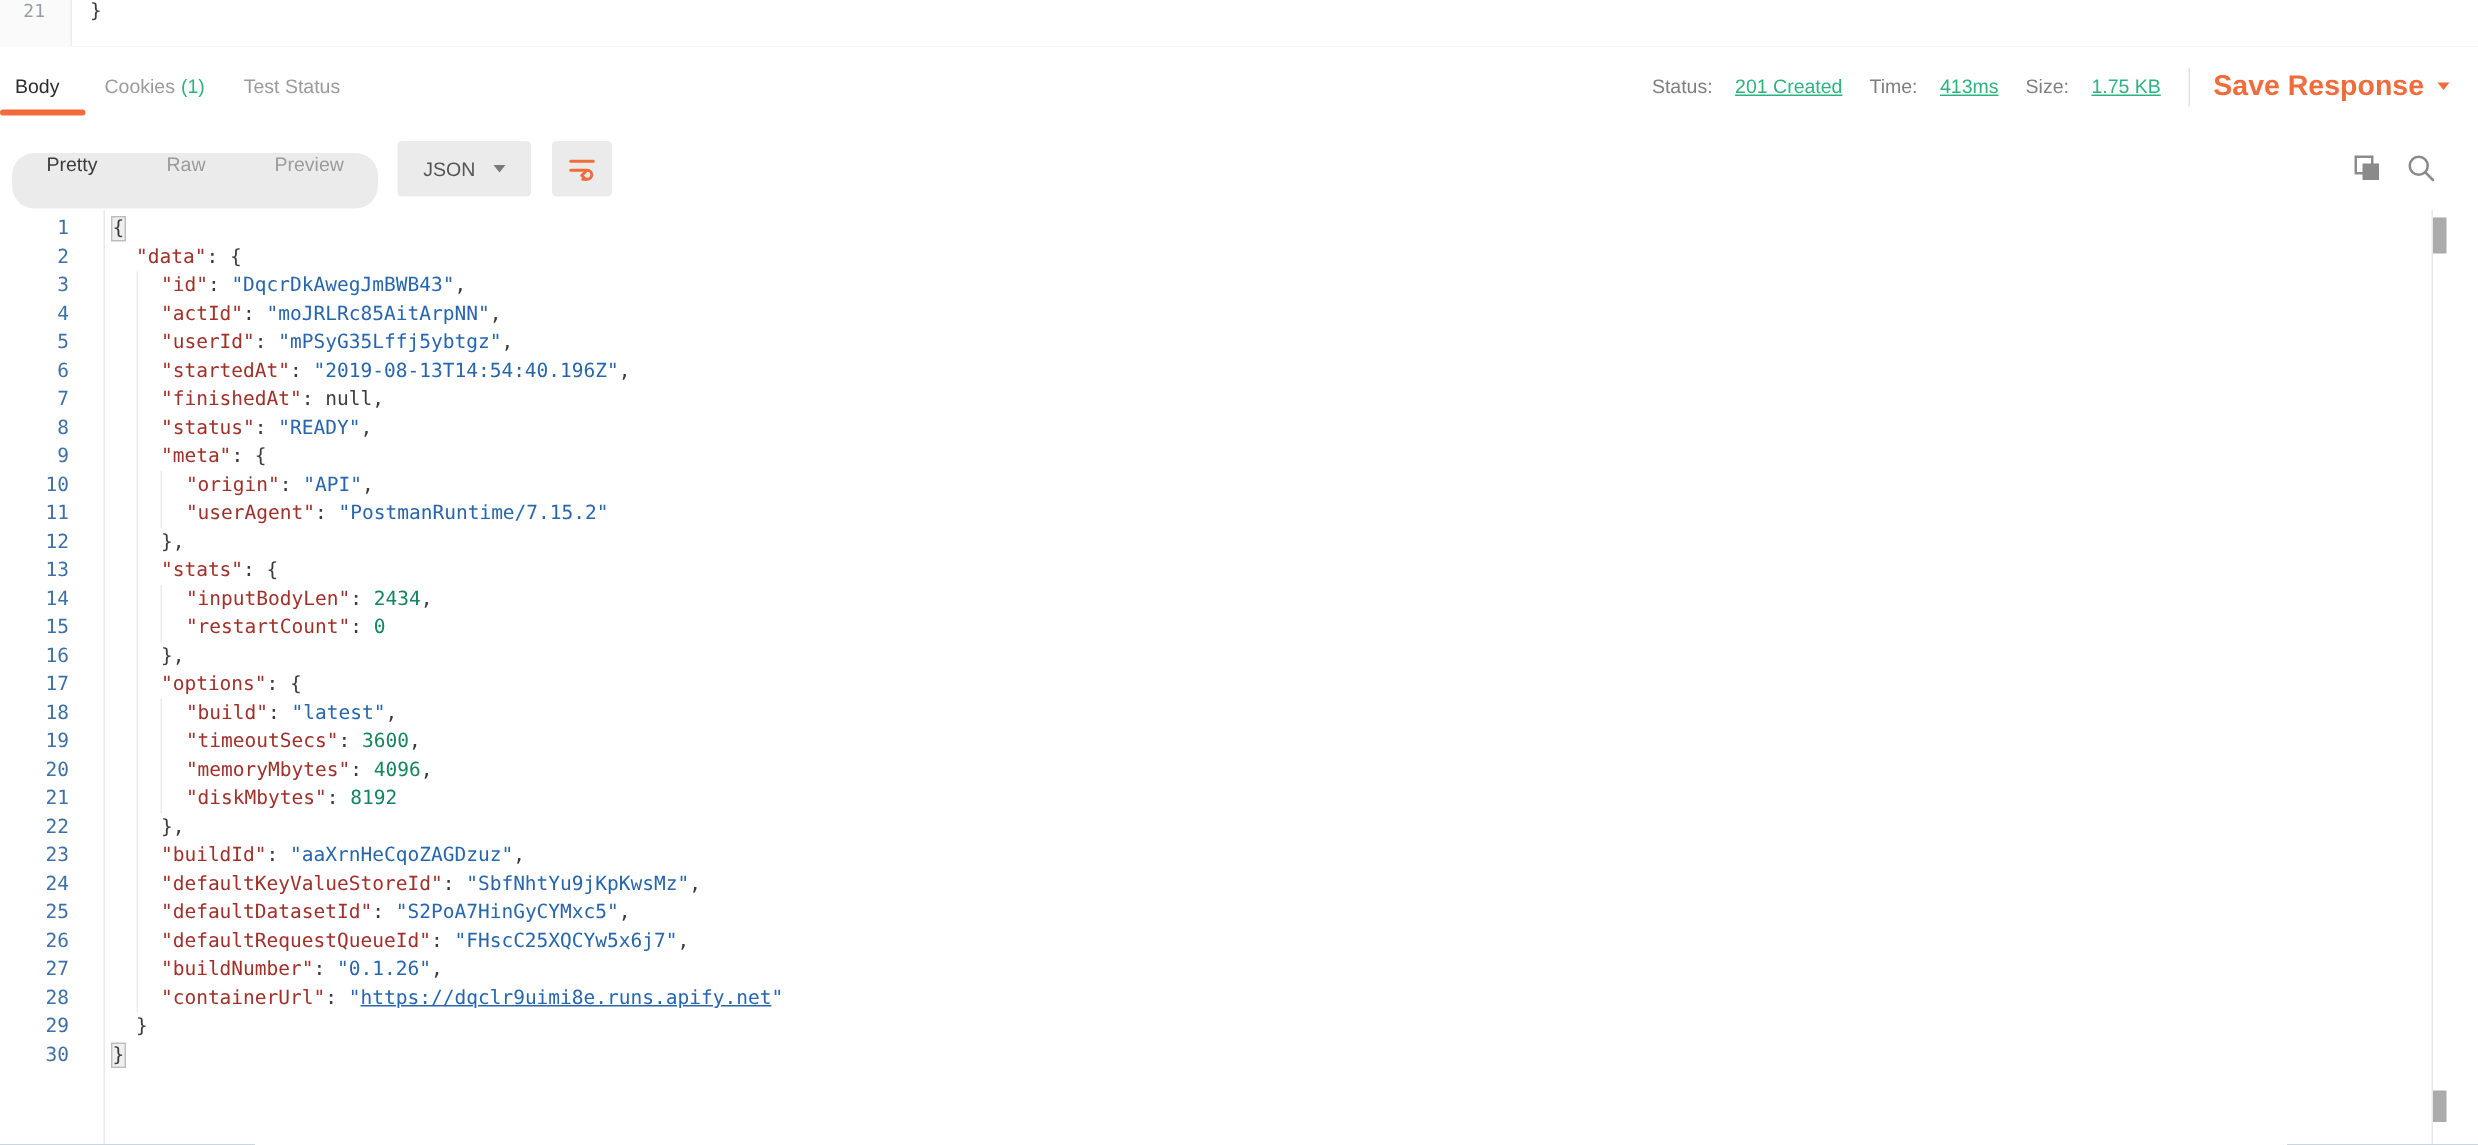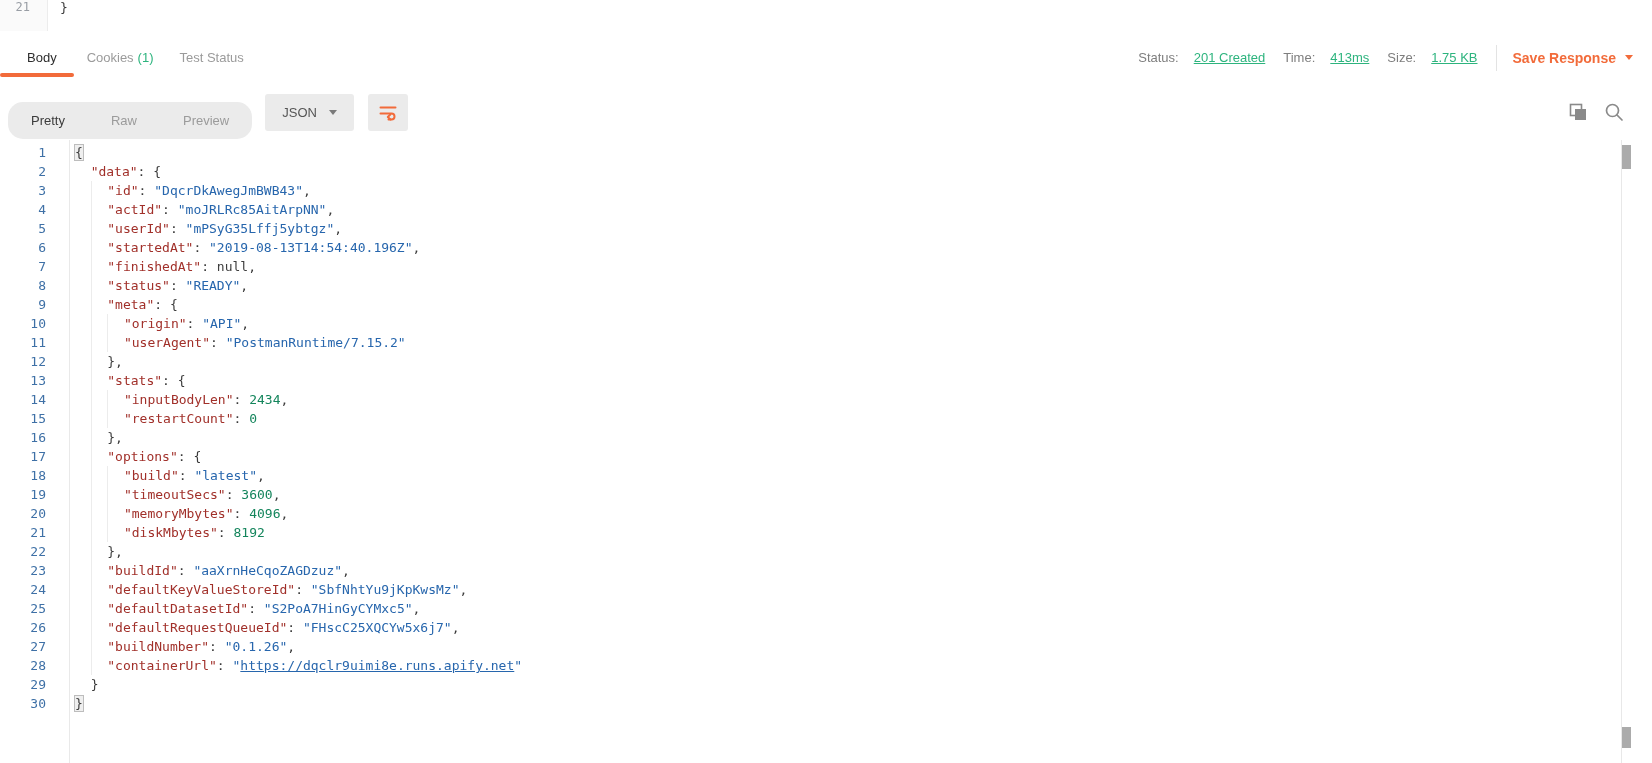--- a/index.html
+++ b/index.html
@@ -12,38 +12,38 @@
   .req-gutter{position:absolute;left:0;top:0;bottom:0;width:48px;background:#fafafa;border-right:1px solid #ececec;
               text-align:right;padding-right:17px;box-sizing:border-box;}
   .req-ln{font-family:"DejaVu Sans Mono",monospace;font-size:12px;line-height:15px;color:#989da4;}
   .req-code{margin-left:60px;font-size:13px;line-height:16px;color:#3a3a3a;white-space:pre;}
 
   
   .response-header{position:absolute;top:31px;left:0;right:0;height:53px;display:flex;
                    justify-content:space-between;align-items:center;border-bottom:1px solid #f2f2f2;background:#fff;}
   .tabs{display:flex;align-items:center;height:100%;}
   .tab{position:relative;height:100%;display:flex;align-items:center;padding:0 13px;font-size:13px;color:#9b9b9b;cursor:pointer;}
-  .tab:first-child{padding-left:27px;}
+  .tab:first-child{padding-left:10px;}
   .tab.active{color:#2d2d2d;}
   .tab.active::after{content:"";position:absolute;left:0;right:0;bottom:7px;height:4px;background:#f26b3a;border-radius:2px;}
   .tab .count{margin-left:4px;color:#2db47e;}
   .status-area{display:flex;align-items:center;padding-right:17px;font-size:13px;}
   .stat-label{color:#7e7e7e;margin-left:18px;}
   .stat-value{color:#2db47e;margin-left:15px;text-decoration:underline;}
   .status-divider{width:1px;height:26px;background:#e3e3e3;margin:0 14px 0 18px;}
   .save-response{display:flex;align-items:center;background:none;border:none;cursor:pointer;
-                 color:#f26b3a;font-size:14px;font-weight:600;font-family:"Liberation Sans",sans-serif;padding:0 2px;}
+                 color:#f26b3a;font-size:19px;font-weight:600;font-family:"Liberation Sans",sans-serif;padding:0 2px;}
   .caret-down{width:0;height:0;border-left:4.5px solid transparent;border-right:4.5px solid transparent;
               border-top:5.5px solid #f26b3a;margin-left:9px;}
 
   
   .toolbar{position:absolute;top:84px;left:0;right:0;height:56px;display:flex;align-items:center;
            justify-content:space-between;background:#fff;}
   .toolbar-left{display:flex;align-items:center;margin-left:8px;}
-  .seg{display:flex;background:#ebebeb;border-radius:15px;height:37px;align-items:center;margin-top:16px;}
+  .seg{display:flex;background:#ebebeb;border-radius:15px;height:37px;align-items:flex-start;margin-top:16px;}
   .seg button{background:transparent;border:none;padding:0 23px;font-size:13px;color:#9b9b9b;cursor:pointer;
               font-family:"Liberation Sans",sans-serif;}
   .seg button.active{color:#3c3c3c;}
   .format-btn{display:flex;align-items:center;background:#ebebeb;border:none;border-radius:3px;height:37px;
               margin-left:13px;padding:0 17px;font-size:13px;color:#555;cursor:pointer;font-family:"Liberation Sans",sans-serif;}
   .format-btn .caret{width:0;height:0;border-left:4px solid transparent;border-right:4px solid transparent;
                      border-top:5px solid #7a7a7a;margin-left:12px;}
   .wrap-btn{display:flex;align-items:center;justify-content:center;background:#ebebeb;border:none;border-radius:3px;
             height:37px;width:40px;margin-left:14px;cursor:pointer;}
   .toolbar-right{display:flex;align-items:center;margin-right:28px;}

